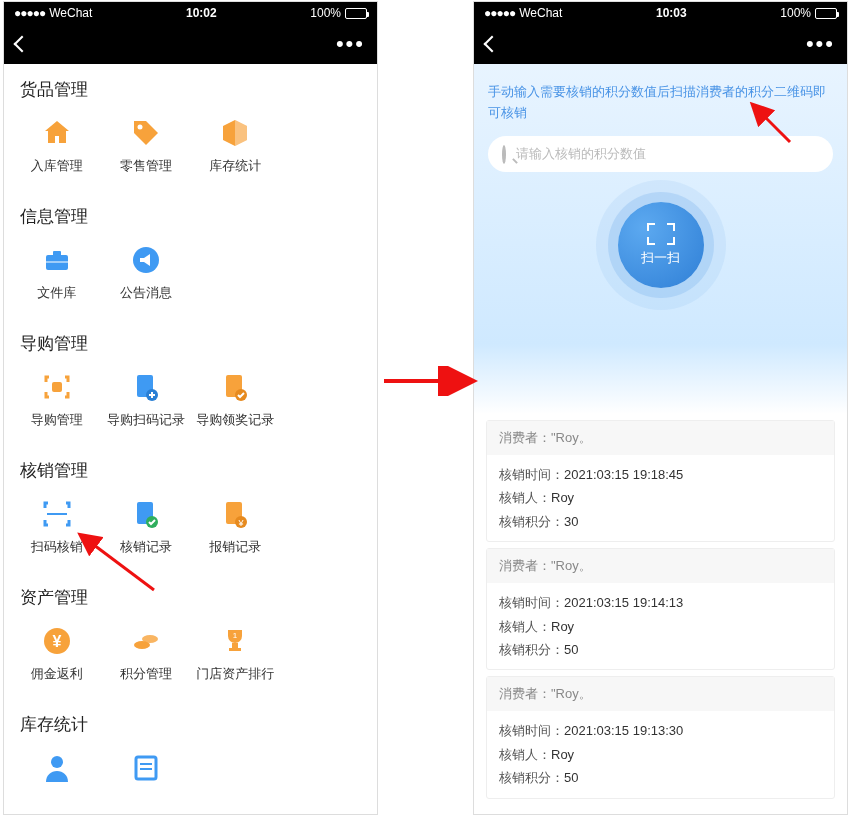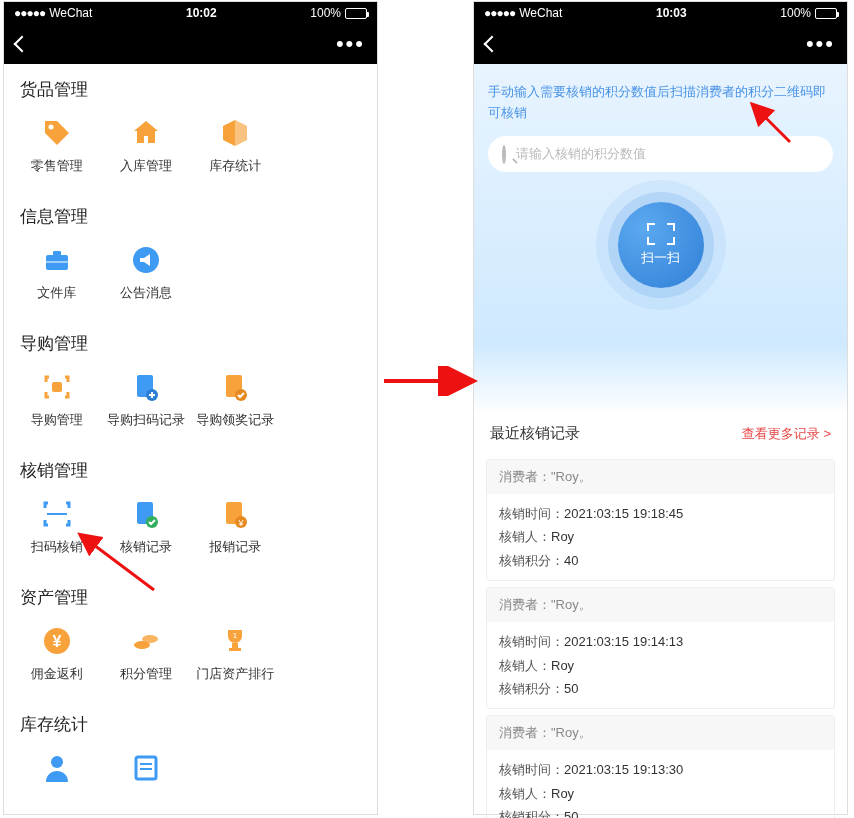--- a/index.html
+++ b/index.html
@@ -165,33 +165,33 @@
     <div class="chev-left"></div>
     <div class="more-dots">•••</div>
   </div>
 
   <div id="left-sections">
       <div class="section-title">货品管理</div>
       <div class="grid">
         <div class="grid-item">
           <div class="grid-icon">
             <svg width="32" height="32" viewBox="0 0 32 32">
+              <path fill="#f7a23b" d="M16 4l12 10h-3v12h-7v-7h-4v7H7V14H4z"></path>
+            </svg>
+          </div>
+          <div class="grid-label">入库管理</div>
+        </div>
+        <div class="grid-item">
+          <div class="grid-icon">
+            <svg width="32" height="32" viewBox="0 0 32 32">
               <path fill="#f7a23b" d="M4 4h12l12 12-12 12L4 16z"></path>
               <circle cx="10" cy="10" r="2.5" fill="#fff"></circle>
             </svg>
           </div>
           <div class="grid-label">零售管理</div>
-        </div>
-        <div class="grid-item">
-          <div class="grid-icon">
-            <svg width="32" height="32" viewBox="0 0 32 32">
-              <path fill="#f7a23b" d="M16 4l12 10h-3v12h-7v-7h-4v7H7V14H4z"></path>
-            </svg>
-          </div>
-          <div class="grid-label">入库管理</div>
         </div>
         <div class="grid-item">
           <div class="grid-icon">
             <svg width="32" height="32" viewBox="0 0 32 32">
               <path fill="#f7a23b" d="M16 3l12 6v14l-12 6-12-6V9z"></path>
               <path fill="#fff" opacity=".35" d="M16 3v26l12-6V9z"></path>
             </svg>
           </div>
           <div class="grid-label">库存统计</div>
         </div>
@@ -370,32 +370,28 @@
       <div class="scan-brackets">
         <span class="tl"></span>
           <span class="tr"></span>
           <span class="bl"></span>
           <span class="br"></span>
       </div>
       <span>扫一扫</span>
     </div>
   </div>
 
-  <div class="records-head">
-    <span>最近核销记录</span>
-    <span class="more-link">查看更多记录 &gt;</span>
-  </div>
 
   <div id="records-list">
       <div class="record">
         <div class="consumer"><span>消费者：</span><span>"Roy。</span></div>
         <div class="body">
           <div><span class="lbl">核销时间：</span><span>2021:03:15 19:18:45</span></div>
           <div><span class="lbl">核销人：</span><span>Roy</span></div>
-          <div><span class="lbl">核销积分：</span><span>40</span></div>
+          <div><span class="lbl">核销积分：</span><span>30</span></div>
         </div>
       </div>
       <div class="record">
         <div class="consumer"><span>消费者：</span><span>"Roy。</span></div>
         <div class="body">
           <div><span class="lbl">核销时间：</span><span>2021:03:15 19:14:13</span></div>
           <div><span class="lbl">核销人：</span><span>Roy</span></div>
           <div><span class="lbl">核销积分：</span><span>50</span></div>
         </div>
       </div>

